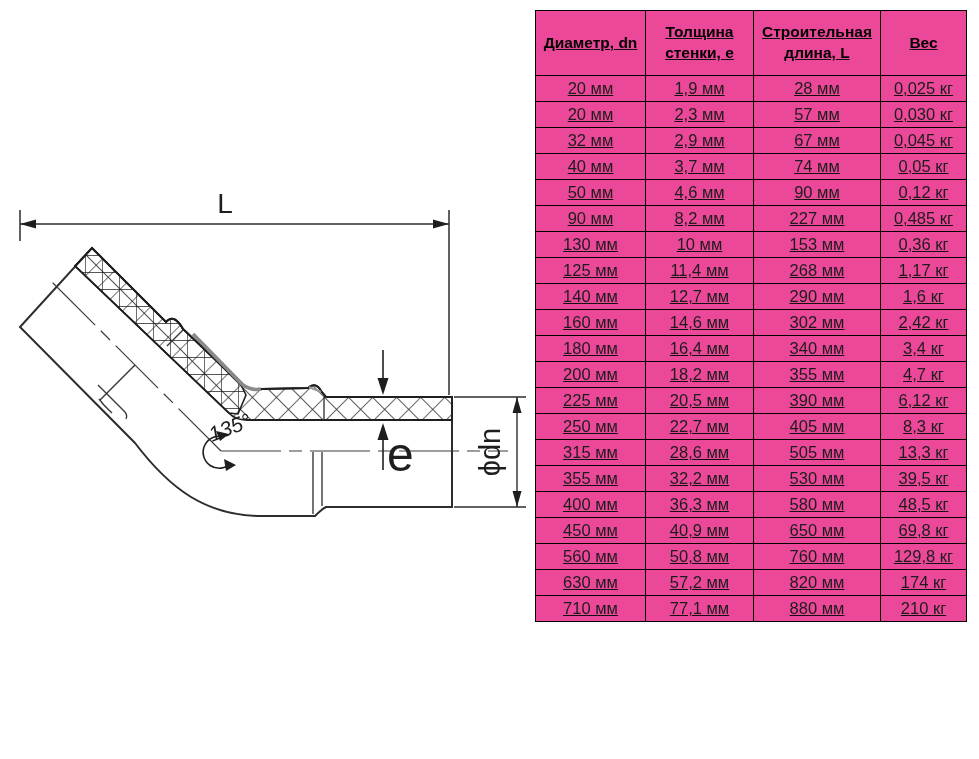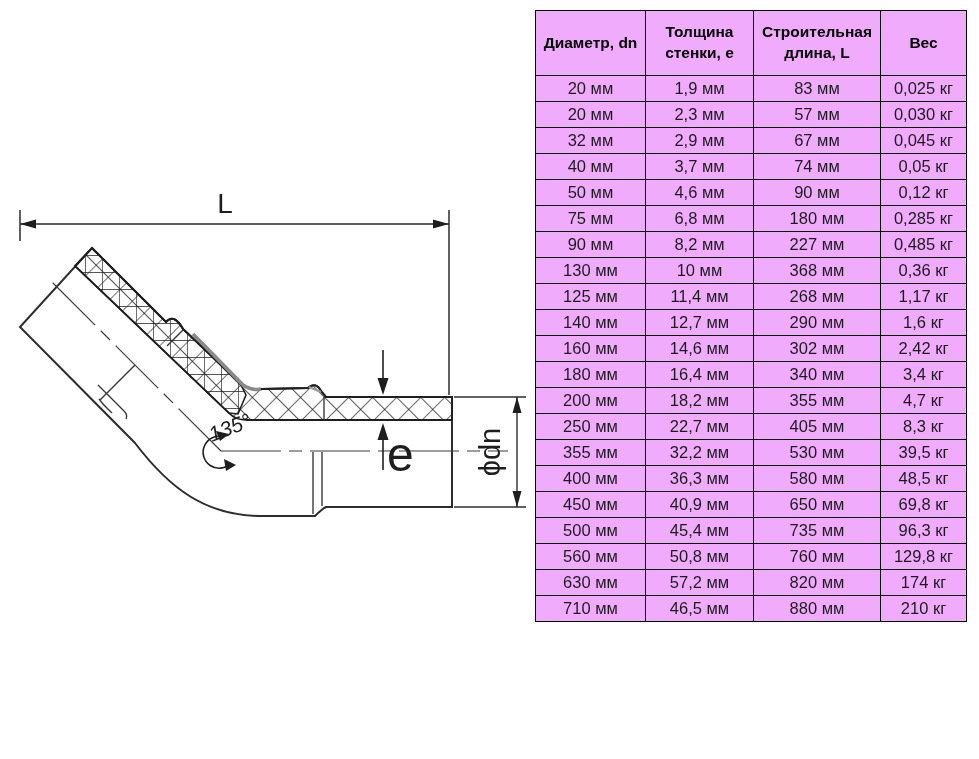--- a/index.html
+++ b/index.html
@@ -4,21 +4,21 @@
 <style>
   html,body { margin:0; padding:0; background:#fff; }
   .page {
     position:relative; width:979px; height:759px; background:#ffffff;
     font-family:"Liberation Sans", sans-serif; overflow:hidden;
   }
   .diagram-wrap { position:absolute; left:0; top:0; width:530px; height:759px; }
   .spec-table {
     position:absolute; left:535px; top:10px; width:431px;
     border-collapse:collapse; table-layout:fixed;
-    color:#111; background:#f0abfc;
+    color:#111; background:#ec4899;text-decoration:underline;
   }
   .spec-table th, .spec-table td {
     border:1.8px solid #000; text-align:center; vertical-align:middle;
     overflow:hidden;
   }
   .spec-table th {
     font-size:15.5px; font-weight:bold; height:64px; line-height:1.35;
     padding:0 3px; color:#000;
   }
   .spec-table td {
@@ -120,21 +120,21 @@
         <th>Диаметр, dn</th>
         <th>Толщина стенки, е</th>
         <th>Строительная длина, L</th>
         <th>Вес</th>
       </tr>
     </thead>
     <tbody>
         <tr>
           <td>20 мм</td>
           <td>1,9 мм</td>
-          <td>83 мм</td>
+          <td>28 мм</td>
           <td>0,025 кг</td>
         </tr>
         <tr>
           <td>20 мм</td>
           <td>2,3 мм</td>
           <td>57 мм</td>
           <td>0,030 кг</td>
         </tr>
         <tr>
           <td>32 мм</td>
@@ -148,35 +148,29 @@
           <td>74 мм</td>
           <td>0,05 кг</td>
         </tr>
         <tr>
           <td>50 мм</td>
           <td>4,6 мм</td>
           <td>90 мм</td>
           <td>0,12 кг</td>
         </tr>
         <tr>
-          <td>75 мм</td>
-          <td>6,8 мм</td>
-          <td>180 мм</td>
-          <td>0,285 кг</td>
-        </tr>
-        <tr>
           <td>90 мм</td>
           <td>8,2 мм</td>
           <td>227 мм</td>
           <td>0,485 кг</td>
         </tr>
         <tr>
           <td>130 мм</td>
           <td>10 мм</td>
-          <td>368 мм</td>
+          <td>153 мм</td>
           <td>0,36 кг</td>
         </tr>
         <tr>
           <td>125 мм</td>
           <td>11,4 мм</td>
           <td>268 мм</td>
           <td>1,17 кг</td>
         </tr>
         <tr>
           <td>140 мм</td>
@@ -196,63 +190,69 @@
           <td>340 мм</td>
           <td>3,4 кг</td>
         </tr>
         <tr>
           <td>200 мм</td>
           <td>18,2 мм</td>
           <td>355 мм</td>
           <td>4,7 кг</td>
         </tr>
         <tr>
+          <td>225 мм</td>
+          <td>20,5 мм</td>
+          <td>390 мм</td>
+          <td>6,12 кг</td>
+        </tr>
+        <tr>
           <td>250 мм</td>
           <td>22,7 мм</td>
           <td>405 мм</td>
           <td>8,3 кг</td>
         </tr>
         <tr>
+          <td>315 мм</td>
+          <td>28,6 мм</td>
+          <td>505 мм</td>
+          <td>13,3 кг</td>
+        </tr>
+        <tr>
           <td>355 мм</td>
           <td>32,2 мм</td>
           <td>530 мм</td>
           <td>39,5 кг</td>
         </tr>
         <tr>
           <td>400 мм</td>
           <td>36,3 мм</td>
           <td>580 мм</td>
           <td>48,5 кг</td>
         </tr>
         <tr>
           <td>450 мм</td>
           <td>40,9 мм</td>
           <td>650 мм</td>
           <td>69,8 кг</td>
         </tr>
         <tr>
-          <td>500 мм</td>
-          <td>45,4 мм</td>
-          <td>735 мм</td>
-          <td>96,3 кг</td>
-        </tr>
-        <tr>
           <td>560 мм</td>
           <td>50,8 мм</td>
           <td>760 мм</td>
           <td>129,8 кг</td>
         </tr>
         <tr>
           <td>630 мм</td>
           <td>57,2 мм</td>
           <td>820 мм</td>
           <td>174 кг</td>
         </tr>
         <tr>
           <td>710 мм</td>
-          <td>46,5 мм</td>
+          <td>77,1 мм</td>
           <td>880 мм</td>
           <td>210 кг</td>
         </tr>
       </tbody>
   </table>
 
 </div>
 
 </body></html>

